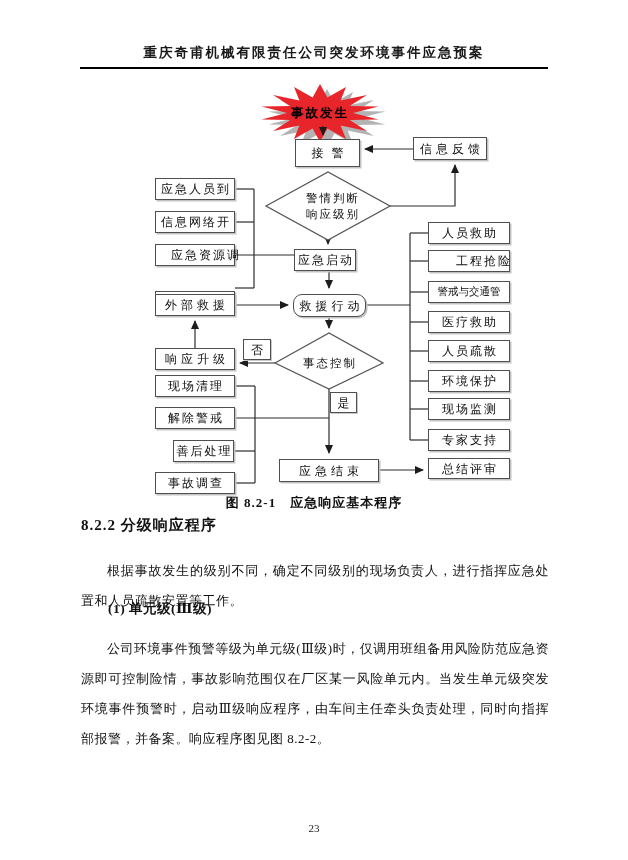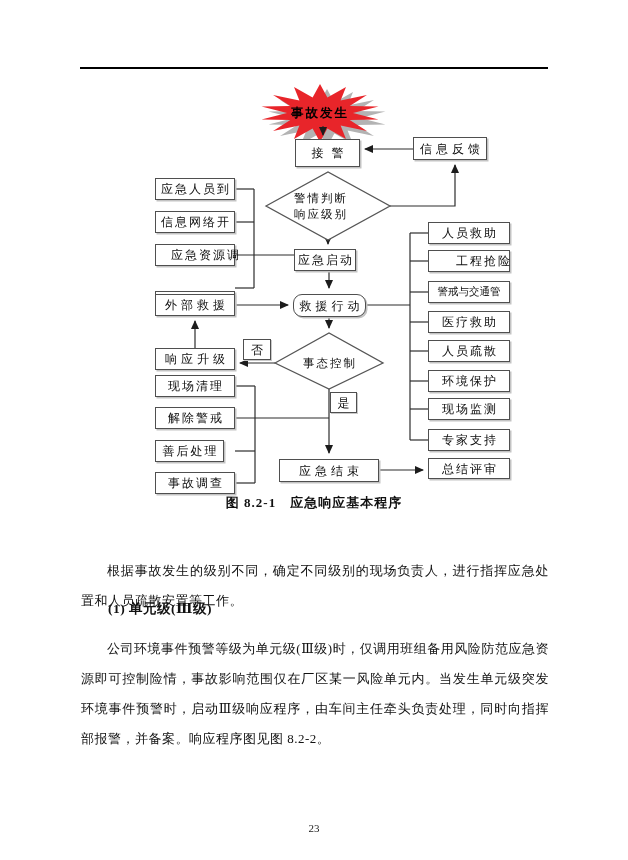--- a/index.html
+++ b/index.html
@@ -55,20 +55,21 @@
   .para2{top:621px;}
   .page-number{
     position:absolute;top:822px;left:0;width:628px;text-align:center;font-size:11px;color:#222;
   }
 </style>
 </head>
 <body>
 
 <div class="page">
 
+  <div class="header-title">重庆奇甫机械有限责任公司突发环境事件应急预案</div>
   <div class="header-rule"></div>
 
   <svg class="fc-svg" width="628" height="520" viewBox="0 0 628 520">
     <defs>
       <marker id="arr" markerWidth="9" markerHeight="8" refX="8" refY="4" orient="auto" markerUnits="userSpaceOnUse">
         <path d="M0,0 L9,4 L0,8 z" fill="#1c1c1c"></path>
       </marker>
     </defs>
 
     <g>
@@ -117,21 +118,21 @@
 
     <polygon points="266,206 328,172 390,206 328,240" fill="#ffffff" stroke="#565656" stroke-width="1.3"></polygon>
     <polygon points="275,363 329,333 383,363 329,389" fill="#ffffff" stroke="#565656" stroke-width="1.3"></polygon>
   </svg>
 
   <div class="burst-label">事故发生</div>
 
   <div class="fbox ls8" style="left:295px;top:139px;width:65px;height:28px;">接警</div>
   <div class="fbox ls4" style="left:413px;top:137px;width:74px;height:23px;">信息反馈</div>
 
-  <div class="dtext" style="left:264px;top:184px;width:112px;height:44px;">
+  <div class="dtext" style="left:276px;top:184px;width:112px;height:44px;">
     <span>警情判断</span>
     <span>响应级别</span>
   </div>
 
   <div class="fbox ls2" style="left:155px;top:178px;width:80px;height:22px;">应急人员到</div>
   <div class="fbox ls2" style="left:155px;top:211px;width:80px;height:22px;">信息网络开</div>
   <div class="fbox ls2" style="left:155px;top:244px;width:80px;height:22px;padding-left:20px;">应急资源调</div>
   <div class="fbox ls2" style="left:155px;top:291px;width:80px;height:22px;">现场指挥到</div>
 
   <div class="fbox ls2" style="left:294px;top:249px;width:62px;height:22px;">应急启动</div>
@@ -140,38 +141,42 @@
 
   <div class="dtext" style="left:284px;top:352px;width:90px;height:21px;">
     <span>事态控制</span>
   </div>
 
   <div class="fbox small" style="left:243px;top:339px;width:28px;height:21px;">否</div>
   <div class="fbox ls4" style="left:155px;top:348px;width:80px;height:22px;">响应升级</div>
 
   <div class="fbox ls2" style="left:155px;top:375px;width:80px;height:22px;">现场清理</div>
   <div class="fbox ls2" style="left:155px;top:407px;width:80px;height:22px;">解除警戒</div>
-  <div class="fbox ls2" style="left:155px;top:440px;width:69px;height:22px;">善后处理</div>
+  <div class="fbox ls2" style="left:173px;top:440px;width:61px;height:22px;">善后处理</div>
   <div class="fbox ls2" style="left:155px;top:472px;width:80px;height:22px;">事故调查</div>
 
   <div class="fbox small" style="left:330px;top:392px;width:27px;height:21px;">是</div>
   <div class="fbox ls4" style="left:279px;top:459px;width:100px;height:23px;">应急结束</div>
   <div class="fbox ls2" style="left:428px;top:458px;width:82px;height:21px;">总结评审</div>
 
   <div class="fbox ls2" style="left:428px;top:222px;width:82px;height:22px;">人员救助</div>
   <div class="fbox ls2" style="left:428px;top:250px;width:82px;height:22px;padding-left:28px;">工程抢险</div>
   <div class="fbox tight" style="left:428px;top:281px;width:82px;height:22px;">警戒与交通管</div>
   <div class="fbox ls2" style="left:428px;top:311px;width:82px;height:22px;">医疗救助</div>
   <div class="fbox ls2" style="left:428px;top:340px;width:82px;height:22px;">人员疏散</div>
   <div class="fbox ls2" style="left:428px;top:370px;width:82px;height:22px;">环境保护</div>
   <div class="fbox ls2" style="left:428px;top:398px;width:82px;height:22px;">现场监测</div>
   <div class="fbox ls2" style="left:428px;top:429px;width:82px;height:22px;">专家支持</div>
 
   <div class="caption">图 8.2-1　应急响应基本程序</div>
 
+  <div class="sec-heading">
+    <span>8.2.2</span>
+    <span>分级响应程序</span>
+  </div>
 
   <p class="para para1">根据事故发生的级别不同，确定不同级别的现场负责人，进行指挥应急处置和人员疏散安置等工作。</p>
   <div class="sub-heading">(1) 单元级(Ⅲ级)</div>
   <p class="para para2">公司环境事件预警等级为单元级(Ⅲ级)时，仅调用班组备用风险防范应急资源即可控制险情，事故影响范围仅在厂区某一风险单元内。当发生单元级突发环境事件预警时，启动Ⅲ级响应程序，由车间主任牵头负责处理，同时向指挥部报警，并备案。响应程序图见图 8.2-2。</p>
 
   <div class="page-number">23</div>
 
 </div>
 
 </body></html>

